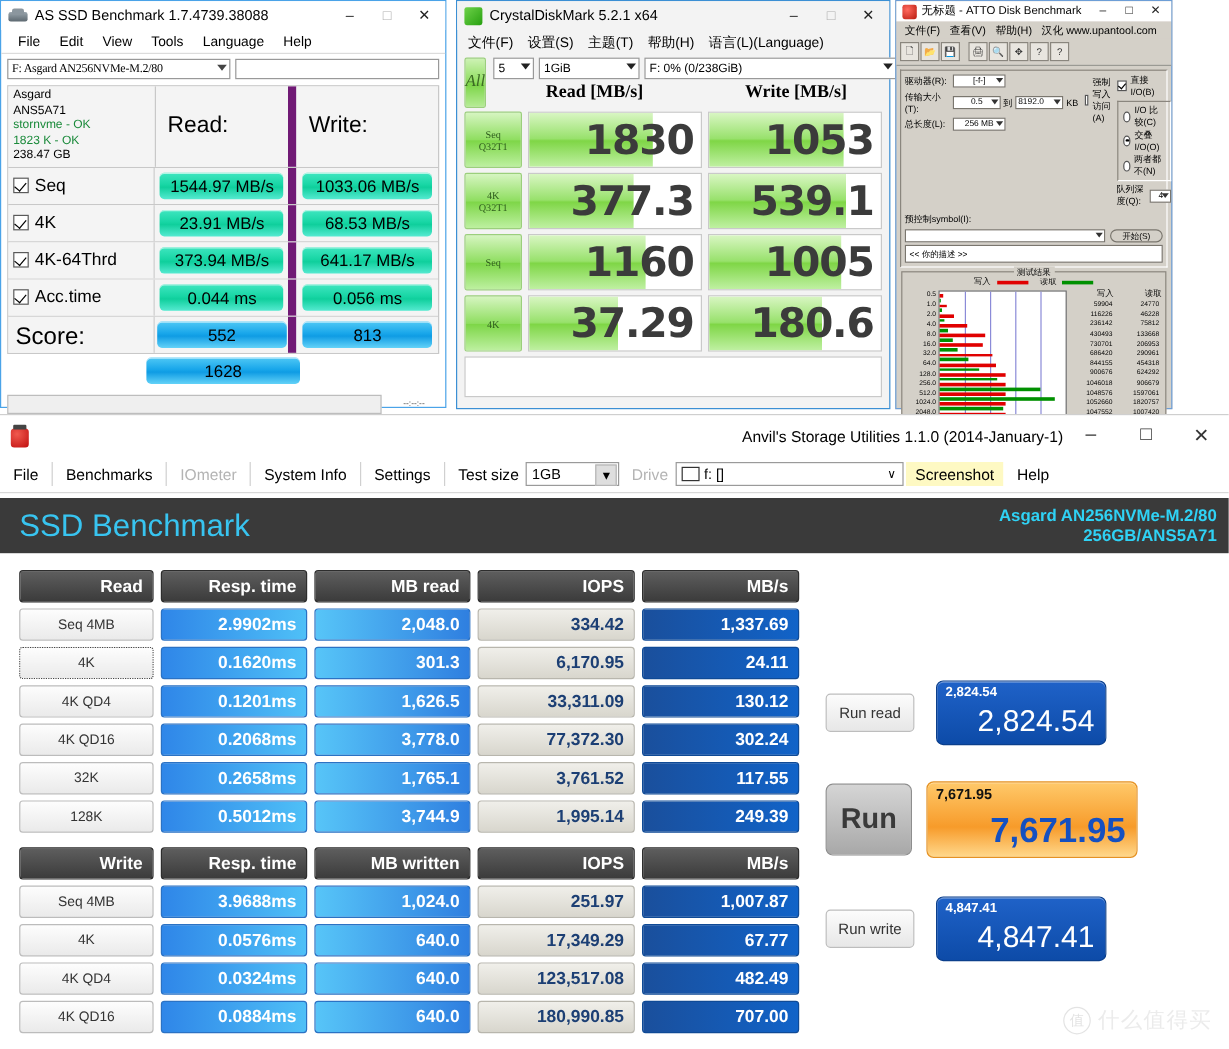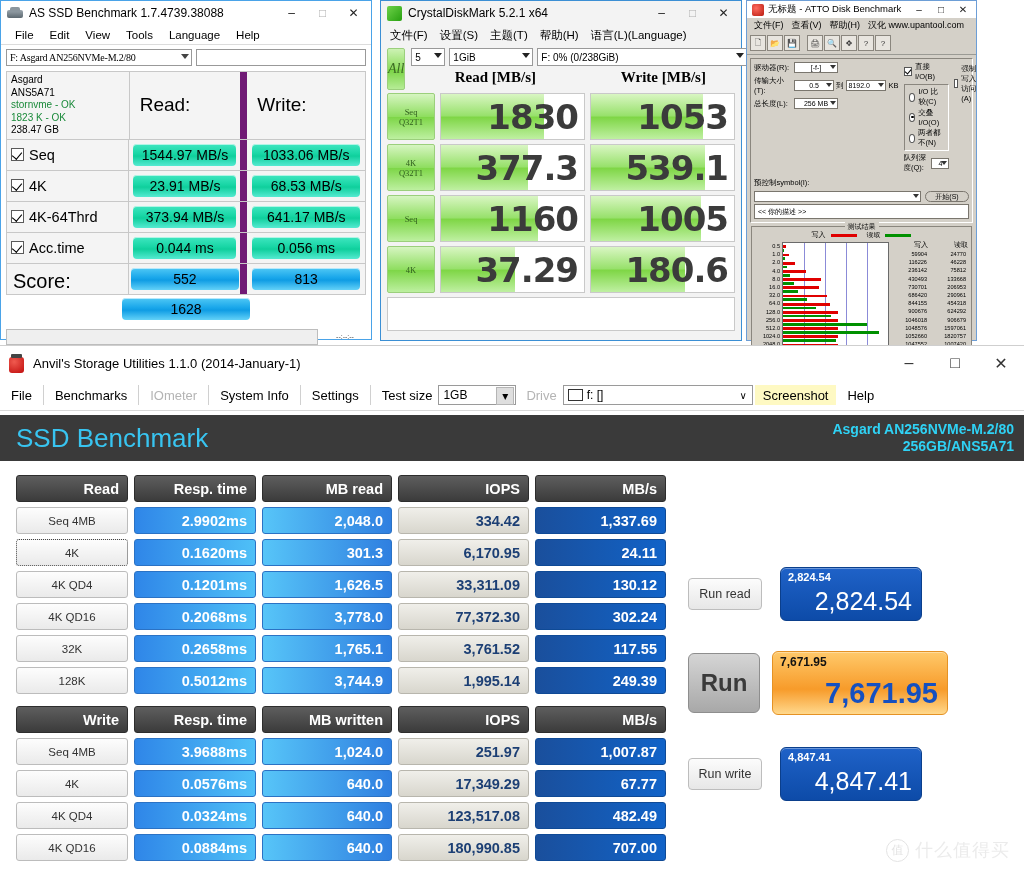--- a/index.html
+++ b/index.html
@@ -153,21 +153,21 @@
   #atto .xtitle{text-align:center;font-size:7px;padding-left:26px;color:#000;}
   #atto .status{margin:2px 4px;font-size:7.5px;color:#000;border-top:1px solid #8a867e;padding-top:2px;}
 
   
   #anvil{left:0;top:345px;width:1024px;height:529px;background:#fff;border-top:1px solid #cfcfcf;}
   #anvil .tbar{height:34px;display:flex;align-items:center;padding:0 0 0 8px;}
   #anvil .nico{width:17px;height:19px;margin-right:8px;position:relative;}
   #anvil .nico:before{content:"";position:absolute;left:1px;top:3px;width:15px;height:16px;border-radius:3px;
       background:radial-gradient(circle at 35% 30%,#f05a4f,#c00d0d);}
   #anvil .nico:after{content:"";position:absolute;left:3px;top:0;width:11px;height:4px;background:#444;border-radius:1px;}
-  #anvil .tt{font-size:13px;color:#000;flex:1;}
+  #anvil .tt{font-size:13px;color:#000;flex:1;text-align:right;}
   #anvil .wb{width:46px;height:32px;display:flex;align-items:center;justify-content:center;color:#333;}
   #anvil .menu{height:30px;display:flex;align-items:center;font-size:13px;color:#000;
       border-bottom:1px solid #d8d8d8;}
   #anvil .menu .mi{padding:0 11px;border-right:1px solid #d0d0d0;height:20px;display:flex;align-items:center;}
   #anvil .menu .mi.dis{color:#b4b4b4;}
   #anvil .menu .mi.nb{border-right:none;}
   #anvil .menu .mi.hl{background:#fef9c3;padding:0 8px;}
   #anvil .tsz{width:78px;height:20px;border:1px solid #9a9a9a;background:#fff;font-size:12px;
       display:flex;align-items:center;padding-left:4px;position:relative;box-sizing:border-box;margin:0 6px 0 2px;}
   #anvil .tsz .sq{position:absolute;right:1px;top:1px;width:16px;height:16px;background:#dedede;
@@ -513,20 +513,26 @@
           <span style="padding-left:3px">KB</span>
           </div>
         <div class="frow">
             <span class="flbl">总长度(L):</span>
           <span class="fld" style="width:44px">
             <span>256 MB</span>
             <span class="arw"></span>
             </span>
           </div>
       </div>
+      <div style="width:78px;padding-top:2px">
+        <div class="frow">
+            <span class="chk"></span>
+          <span>强制写入访问(A)</span>
+          </div>
+      </div>
       <div style="width:88px">
         <div class="frow">
             <span class="chk on"></span>
           <span>直接 I/O(B)</span>
           </div>
         <div class="grp">
           <div class="frow" style="margin-bottom:1px">
               <span class="rad"></span>
             <span>I/O 比较(C)</span>
             </div>
@@ -538,26 +544,20 @@
               <span class="rad"></span>
             <span>两者都不(N)</span>
             </div>
         </div>
         <div class="frow" style="margin-top:2px">
             <span>队列深度(Q):</span>
           <span class="fld" style="width:30px;margin-left:3px">
             <span>4</span>
             <span class="arw"></span>
             </span>
-          </div>
-      </div>
-      <div style="width:78px;padding-top:2px">
-        <div class="frow">
-            <span class="chk"></span>
-          <span>强制写入访问(A)</span>
           </div>
       </div>
     </div>
 
     <div class="frow" style="margin-top:2px">
       <span>预控制symbol(I):</span>
       </div>
     <div style="display:flex;align-items:center;gap:4px">
       <span class="fld" style="flex:1">
         <span></span>

